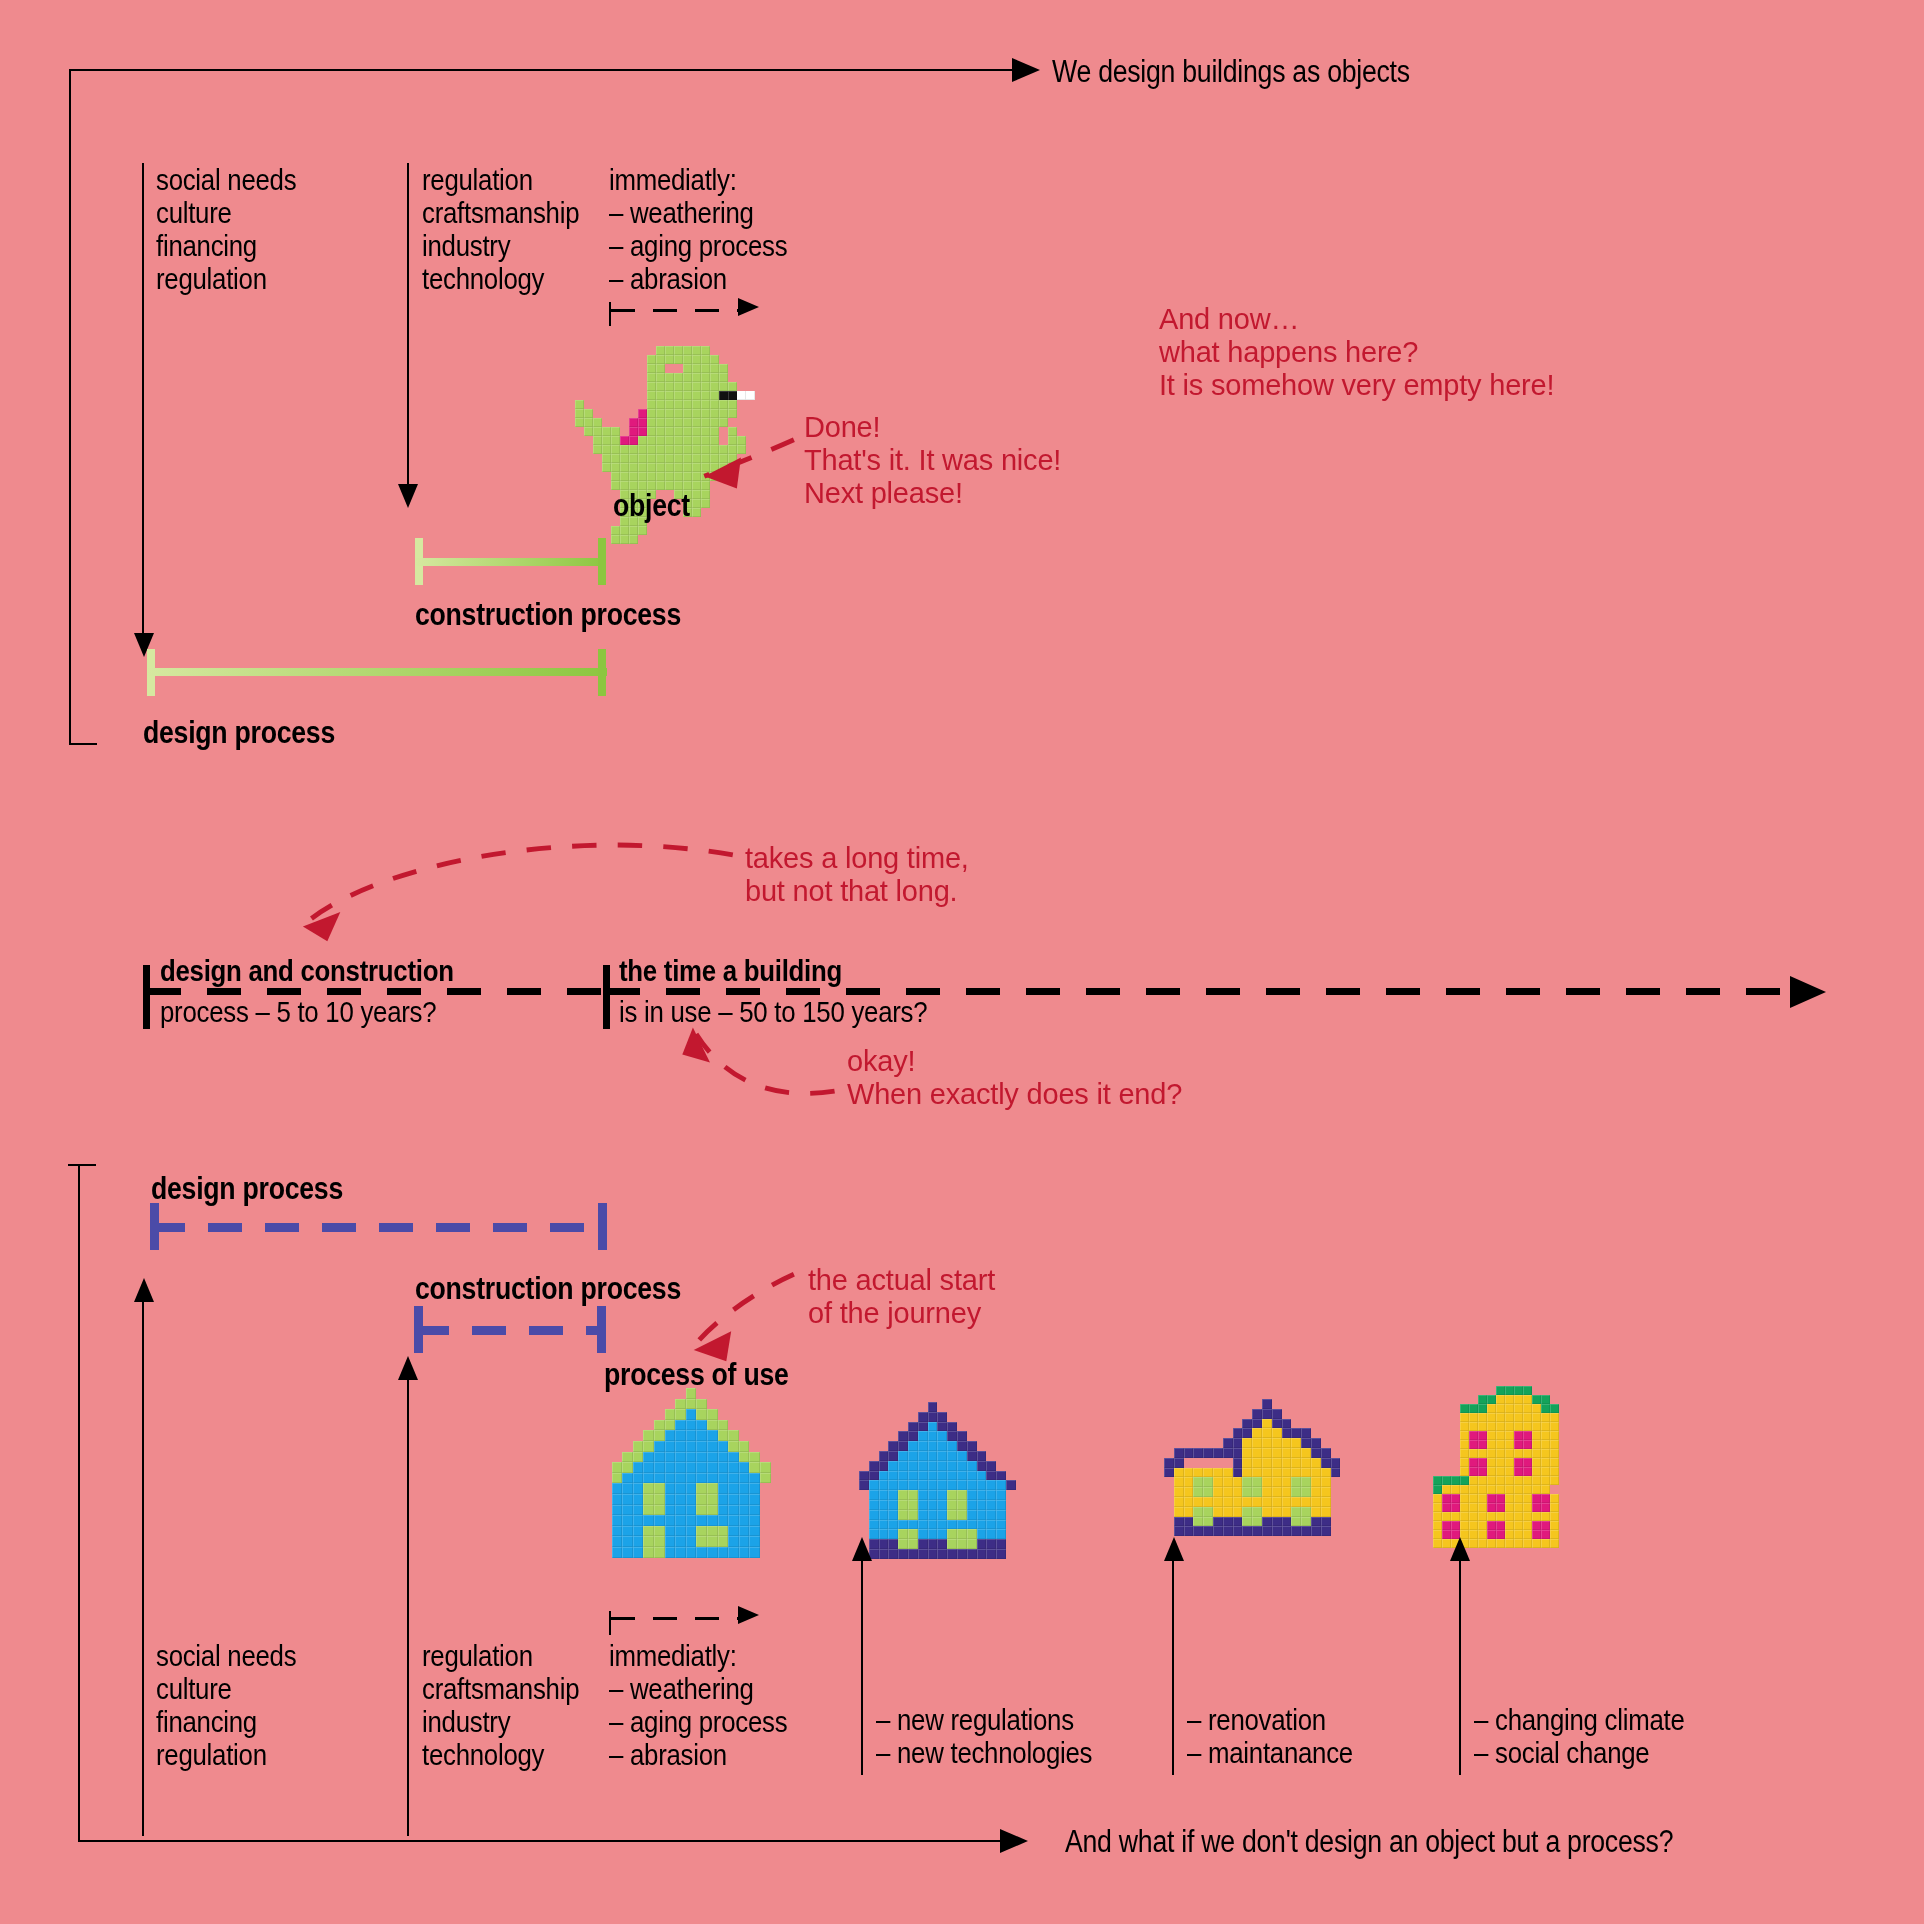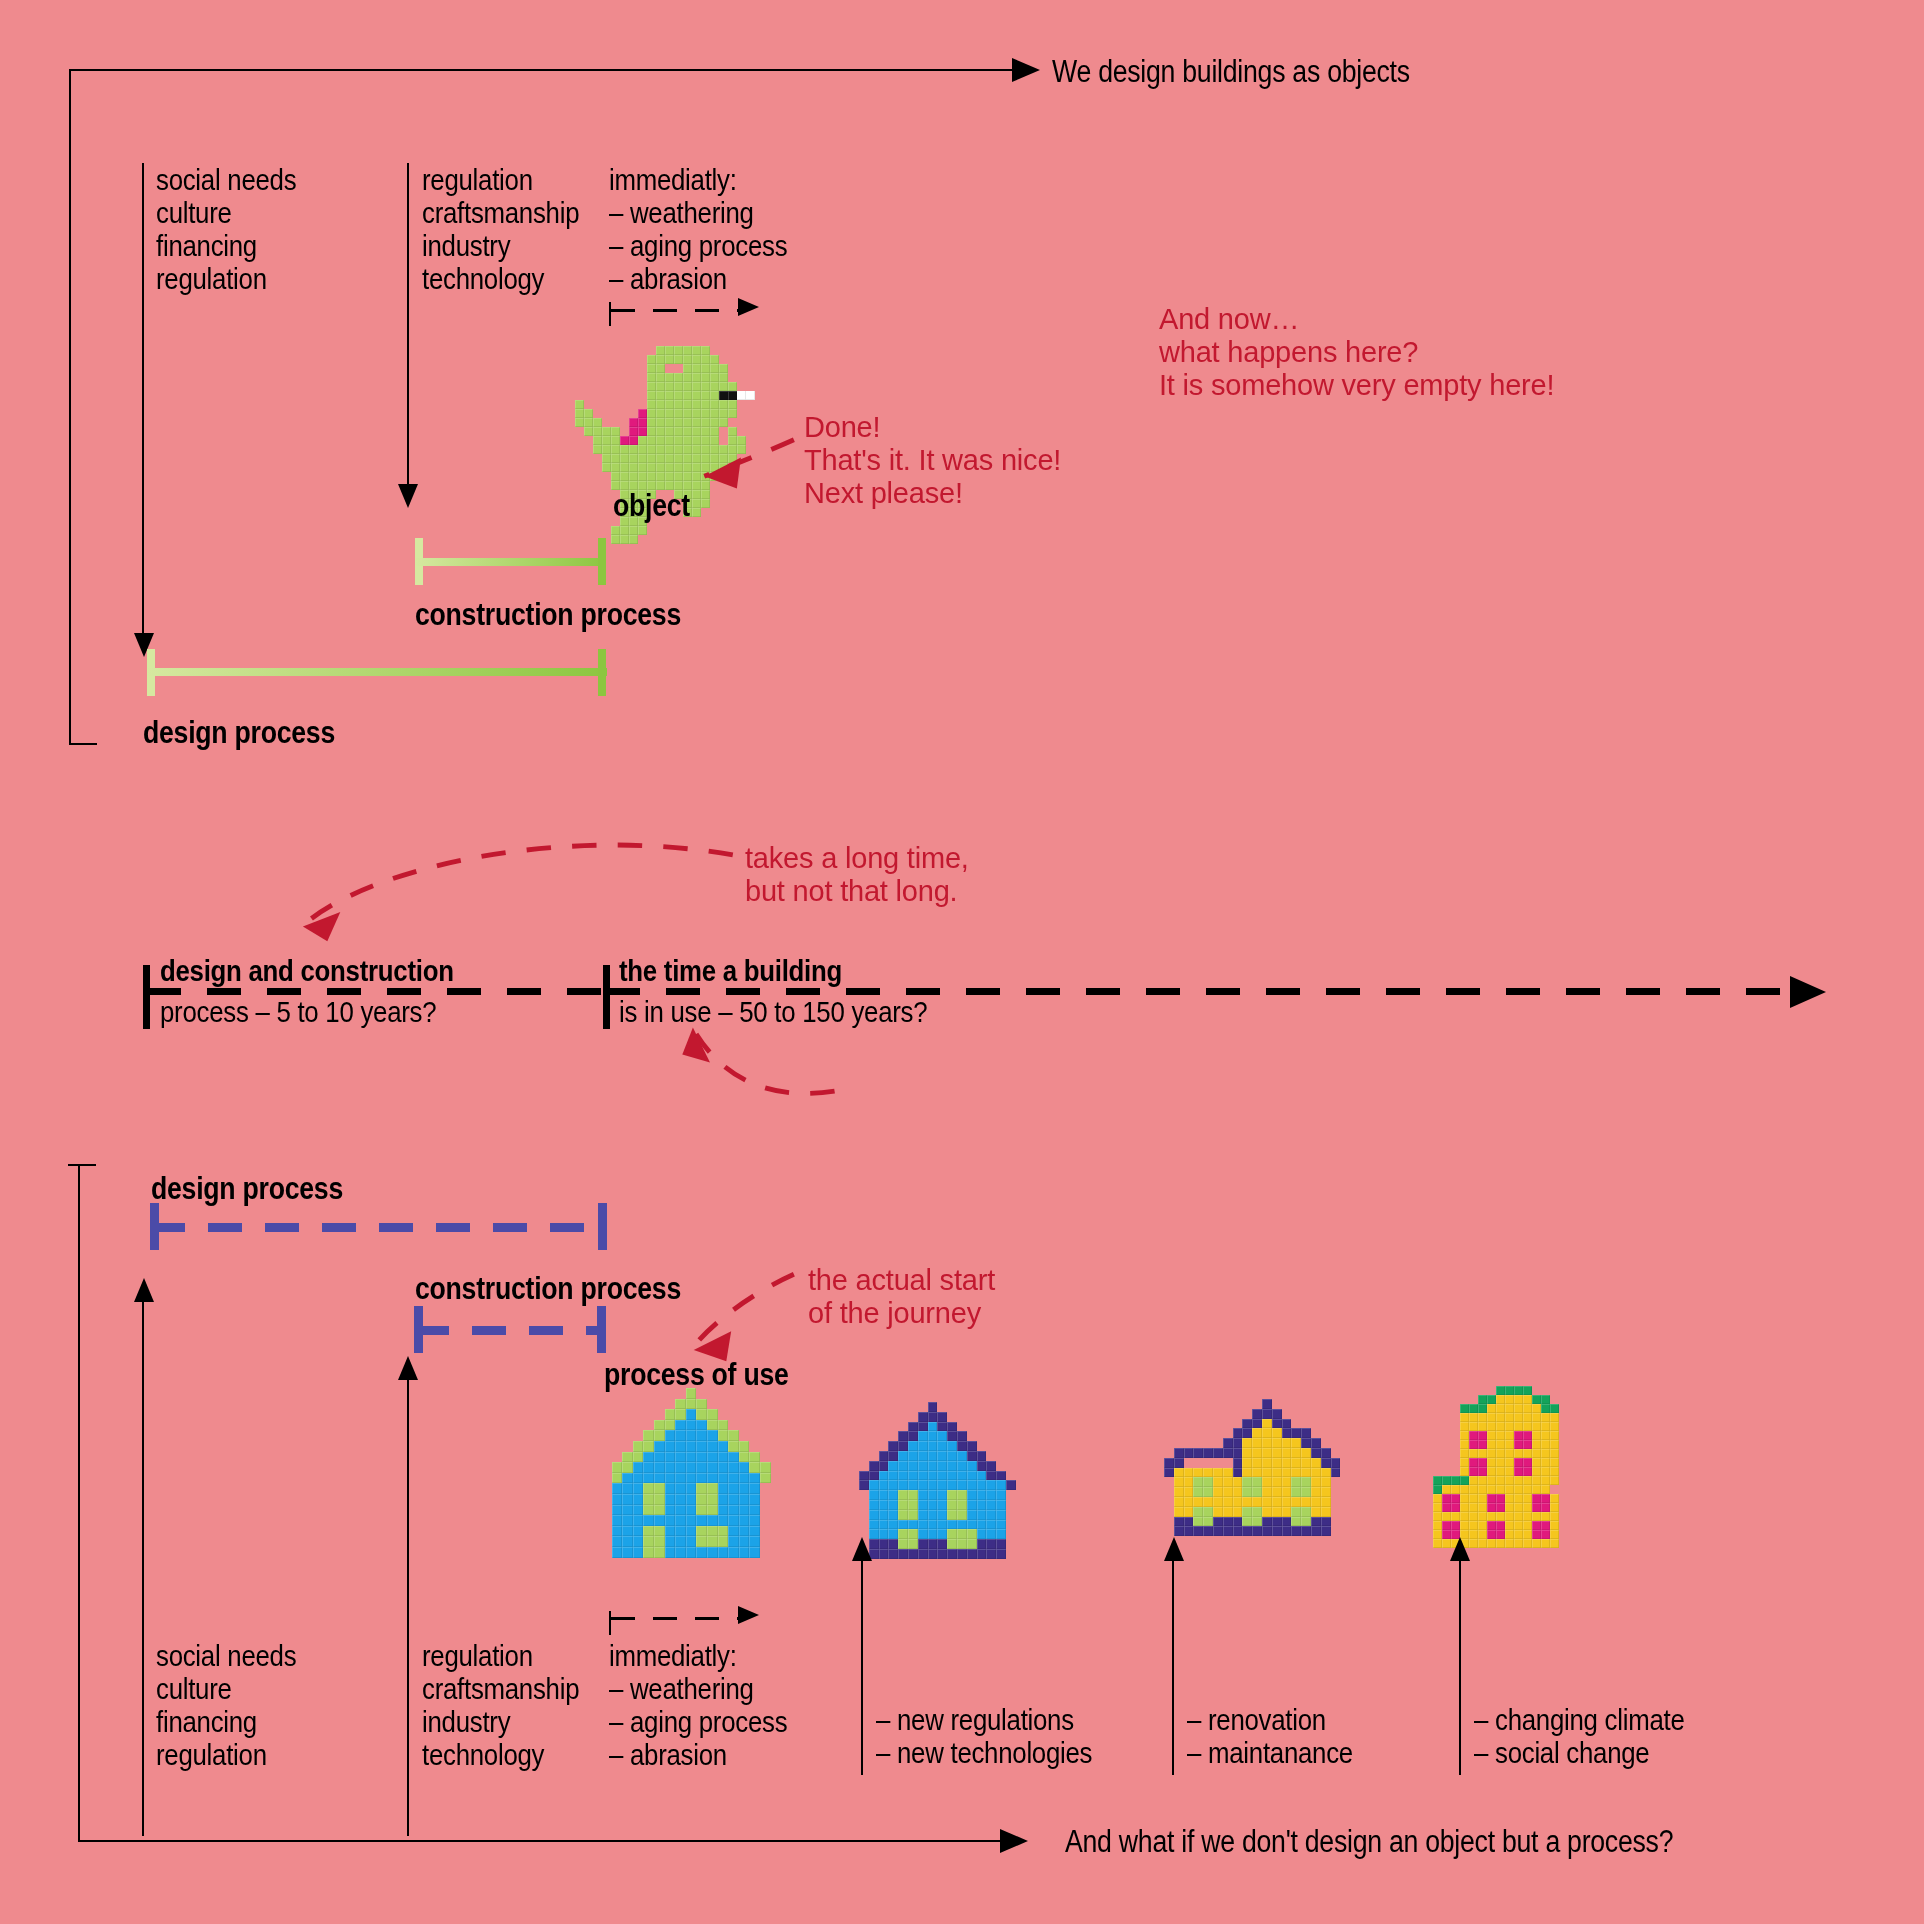--- a/index.html
+++ b/index.html
@@ -593,20 +593,22 @@
   <div class="abs tcap" style="left:603px;top:965px;height:64px;"></div>
   <div class="abs tline" style="left:606px;top:988px;width:1189px;"></div>
   <div class="abs arrowRbig" style="left:1790px;top:976px;"></div>
 
   <div class="abs txt bold" style="left:160px;top:954px;font-size:30px;">design and construction</div>
   <div class="abs txt" style="left:160px;top:995px;font-size:30px;"><span class="bold">process</span><span> – 5 to 10 years?</span></div>
 
   <div class="abs txt bold" style="left:619px;top:954px;font-size:30px;">the time a building</div>
   <div class="abs txt" style="left:619px;top:995px;font-size:30px;"><span class="bold">is in use</span><span> – 50 to 150 years?</span></div>
 
+  <div class="abs red blk-lines" style="left:847px;top:1045px;">okay!
+When exactly does it end?</div>
 
   <div class="abs vline" style="left:78px;top:1164px;height:676px;"></div>
   <div class="abs hline" style="left:68px;top:1164px;width:28px;"></div>
   <div class="abs hline" style="left:78px;top:1840px;width:924px;"></div>
   <div class="abs arrowR" style="left:1000px;top:1829px;"></div>
   <div class="abs txt" style="left:1065px;top:1825px;font-size:31px;">And what if we don't design an object but a process?</div>
 
   <div class="abs txt bold" style="left:151px;top:1172px;font-size:31px;">design process</div>
   <div class="abs bcap" style="left:150px;top:1203px;height:47px;"></div>
   <div class="abs bbar" style="left:151px;top:1223px;width:452px;"></div>

